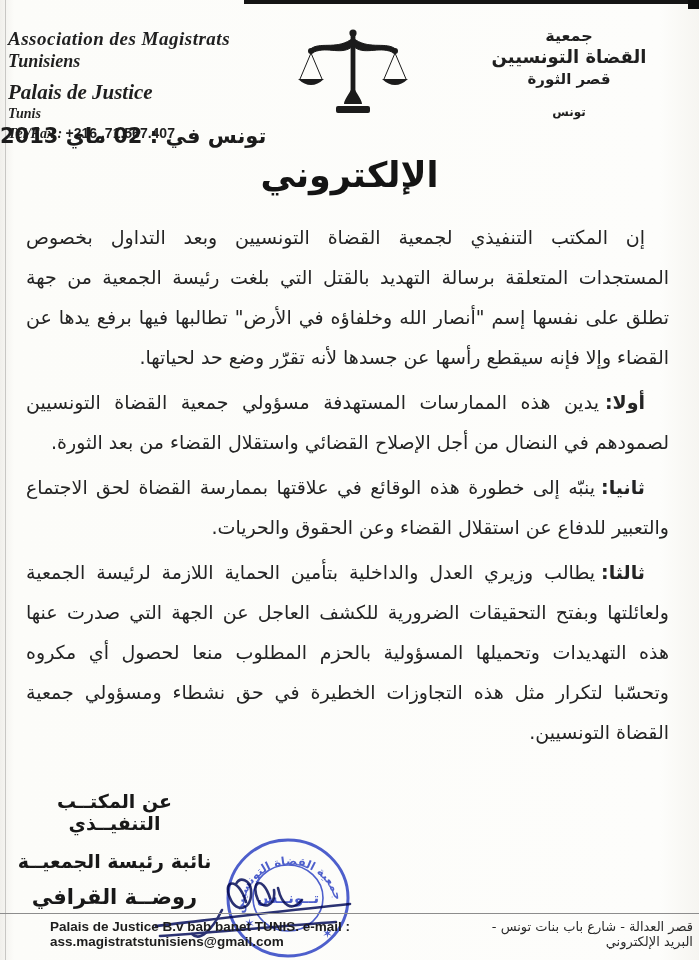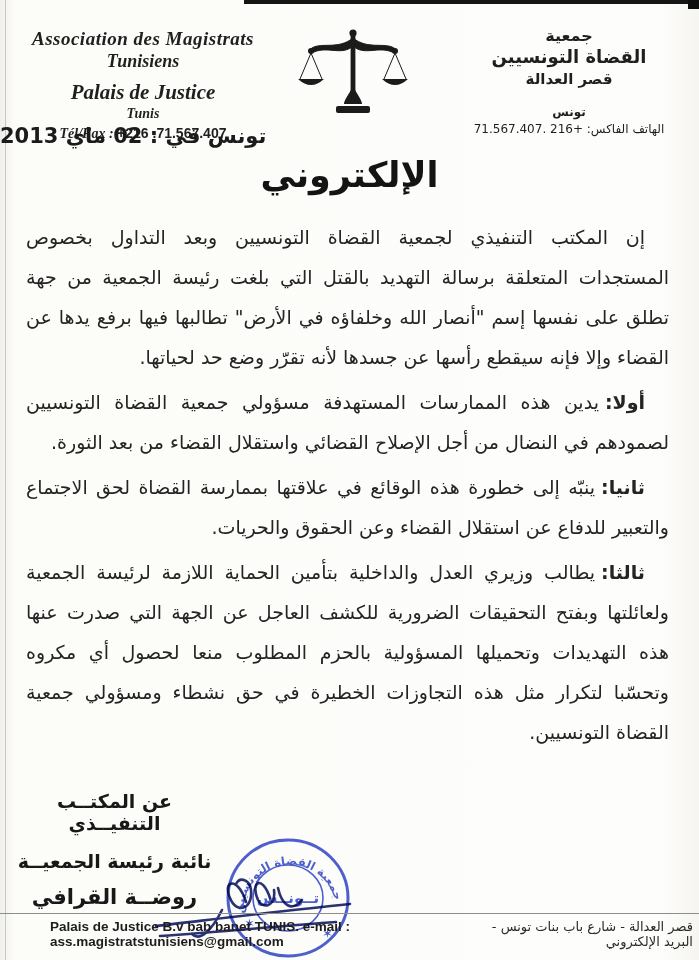--- a/index.html
+++ b/index.html
@@ -7,21 +7,21 @@
     position:relative;width:699px;height:960px;margin:0 auto;
     background:linear-gradient(90deg,#f0efeb 0px,#fcfcf9 14px,#fdfdfb 660px,#f6f5f1 699px);
     overflow:hidden;color:#262626;
     font-family:"DejaVu Sans",sans-serif;
   }
   
   .scan-strip{position:absolute;top:0;left:244px;width:444px;height:4px;background:#151515;}
   .scan-corner{position:absolute;top:0;right:0;width:11px;height:9px;background:#0d0d0d;}
   .scan-line-left{position:absolute;top:0;left:5px;width:1px;height:100%;background:#b5b4b0;opacity:.7;}
   
-  .hdr-left{position:absolute;left:24px;top:28px;width:238px;text-align:center;
+  .hdr-left{position:absolute;left:8px;top:28px;width:238px;text-align:left;
     font-family:"Liberation Serif",serif;font-style:italic;color:#1f1f1f;}
   .hdr-left .l1{font-size:19px;font-weight:700;letter-spacing:.5px;}
   .hdr-left .l2{font-size:18px;font-weight:700;margin-top:1px;}
   .hdr-left .l3{font-size:21px;font-weight:700;margin-top:8px;}
   .hdr-left .l4{font-size:14px;font-weight:700;margin-top:1px;}
   .hdr-left .l5{font-size:14px;font-weight:700;margin-top:3px;}
   .hdr-left .phone{font-style:normal;font-family:"Liberation Sans",sans-serif;font-weight:700;font-size:14px;}
   .hdr-right{position:absolute;right:16px;top:26px;width:228px;text-align:center;direction:rtl;color:#1f1f1f;}
   .hdr-right .r1{font-size:16px;font-weight:700;}
   .hdr-right .r2{font-size:18px;font-weight:700;margin-top:1px;}
@@ -89,23 +89,22 @@
       <path d="M0 53 L26 53 Q13 65 0 53 Z" stroke="none"></path>
       <path d="M84 53 L110 53 Q97 65 84 53 Z" stroke="none"></path>
       <path d="M55 60 C 50 70, 46 74, 46 78 L64 78 C 64 74, 60 70, 55 60 Z" stroke="none"></path>
       <rect x="38" y="80" width="34" height="7" rx="2" stroke="none"></rect>
     </g>
   </svg>
 
   <div class="hdr-right" dir="rtl">
     <div class="r1">جمعية</div>
     <div class="r2">القضاة التونسيين</div>
-    <div class="r3">قصر العدالة</div>
+    <div class="r3">قصر الثورة</div>
     <div class="r4">تونس</div>
-    <div class="r5">الهاتف الفاكس: +216 .71.567.407</div>
   </div>
 
   <div class="date-line" dir="rtl">تونس في : 02 ماي 2013</div>
   <h1 class="doc-title" dir="rtl">الإلكتروني</h1>
 
   <main class="body-text" dir="rtl">
     <p><span class="lead"></span><span>إن المكتب التنفيذي لجمعية القضاة التونسيين وبعد التداول بخصوص المستجدات المتعلقة برسالة التهديد بالقتل التي بلغت رئيسة الجمعية من جهة تطلق على نفسها إسم "أنصار الله وخلفاؤه في الأرض" تطالبها فيها برفع يدها عن القضاء وإلا فإنه سيقطع رأسها عن جسدها لأنه تقرّر وضع حد لحياتها.</span></p>
     <p><span class="lead">أولا:</span><span>يدين هذه الممارسات المستهدفة مسؤولي جمعية القضاة التونسيين لصمودهم في النضال من أجل الإصلاح القضائي واستقلال القضاء من بعد الثورة.</span></p>
     <p><span class="lead">ثانيا:</span><span>ينبّه إلى خطورة هذه الوقائع في علاقتها بممارسة القضاة لحق الاجتماع والتعبير للدفاع عن استقلال القضاء وعن الحقوق والحريات.</span></p>
     <p><span class="lead">ثالثا:</span><span>يطالب وزيري العدل والداخلية بتأمين الحماية اللازمة لرئيسة الجمعية ولعائلتها وبفتح التحقيقات الضرورية للكشف العاجل عن الجهة التي صدرت عنها هذه التهديدات وتحميلها المسؤولية بالحزم المطلوب منعا لحصول أي مكروه وتحسّبا لتكرار مثل هذه التجاوزات الخطيرة في حق نشطاء ومسؤولي جمعية القضاة التونسيين.</span></p>

